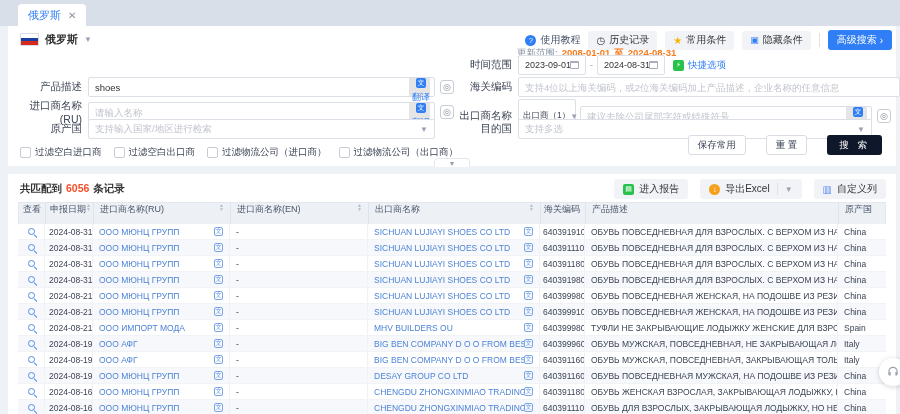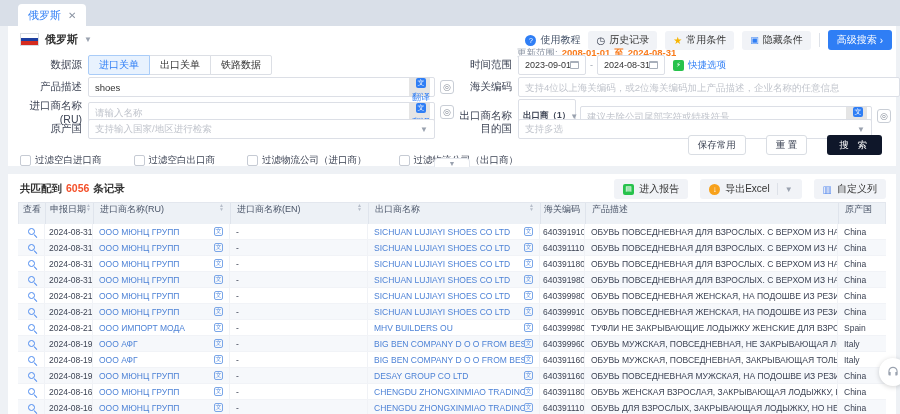--- a/index.html
+++ b/index.html
@@ -65,21 +65,21 @@
            color:#8a919c; font-size:9px; display:flex; align-items:center; justify-content:center;
            background:#fff; cursor:pointer; flex:none; }
   .cal { width:9px; height:8px; border:1px solid #a8afba; border-top:2.5px solid #a8afba; border-radius:1px; flex:none; }
   .dchev { margin-left:auto; color:#9aa2af; font-size:8px; }
 
   .quick { display:flex; align-items:center; gap:4px; margin-left:8px; cursor:pointer; }
   .quick .qico { width:11px; height:11px; background:#27c24c; border-radius:2px; color:#fff;
                  font-size:7px; display:flex; align-items:center; justify-content:center; }
   .quick span { color:#2f7ef5; font-size:9.5px; }
 
-  .checks { position:absolute; left:12px; top:128px; display:flex; gap:32px; align-items:center; }
+  .checks { position:absolute; left:12px; top:120px; display:flex; gap:12px; align-items:center; }
   .chk { display:flex; align-items:center; gap:4px; font-size:9.5px; color:#3c4354; cursor:pointer; }
   .box { width:11px; height:11px; border:1px solid #c6cbd4; border-radius:2px; background:#fff; }
 
   .fbtns { position:absolute; right:14px; top:109px; display:flex; gap:20px; }
   .btn-plain { height:20px; padding:0 9px; border:1px solid #d9dde3; border-radius:3px; background:#fff;
                font-size:9.5px; color:#3c4354; display:flex; align-items:center; cursor:pointer; }
   .btn-primary { height:20px; padding:0 12px; border-radius:3px; background:#0f172a; color:#fff;
                  font-size:9.5px; display:flex; align-items:center; letter-spacing:3px; cursor:pointer; }
 
   .collapse-handle { position:absolute; left:50%; bottom:-1px; transform:translateX(-50%);
@@ -175,28 +175,20 @@
     </div>
   </div>
 
   <div class="update-range">
     <span>更新范围:</span>
     <b>2008-01-01</b>
     <b>至</b>
     <b>2024-08-31</b>
   </div>
 
-  <div class="frow lcol" style="top:29px; left:0;">
-    <span class="flabel">数据源</span>
-    <div class="seg">
-      <div class="active">进口关单</div>
-      <div>出口关单</div>
-      <div>铁路数据</div>
-    </div>
-  </div>
 
   <div class="frow lcol" style="top:51px; left:0;">
     <span class="flabel">产品描述</span>
     <div class="field" style="width:347px;">
       <input value="shoes" style="">
       <div class="trans">
         <span class="tico">文</span>
         <span class="t">翻译</span>
       </div>
     </div>
@@ -242,21 +234,21 @@
 
   <div class="frow" style="top:51px; left:448px;">
     <span class="flabel rcol-label">海关编码</span>
     <div class="field" style="width:382px;">
       <input placeholder="支持4位以上海关编码，或2位海关编码加上产品描述，企业名称的任意信息" style="">
     </div>
   </div>
 
   <div class="frow" style="top:73px; left:448px;">
     <span class="flabel rcol-label">出口商名称</span>
-    <div class="field" style="width:58px; padding:16px 4px;font-weight:bold;">
+    <div class="field" style="width:58px; padding:16px 4px;">
       <span style="font-size:8.5px; color:#3c4354; white-space:nowrap;">出口商（1）</span>
       <span class="dchev">▼</span>
     </div>
     <div class="field" style="width:292px; margin-left:4px;">
       <input placeholder="建议去除公司尾部字符或特殊符号" style="">
       <div class="trans">
         <span class="tico">文</span>
         <span class="t">翻译</span>
       </div>
     </div>

